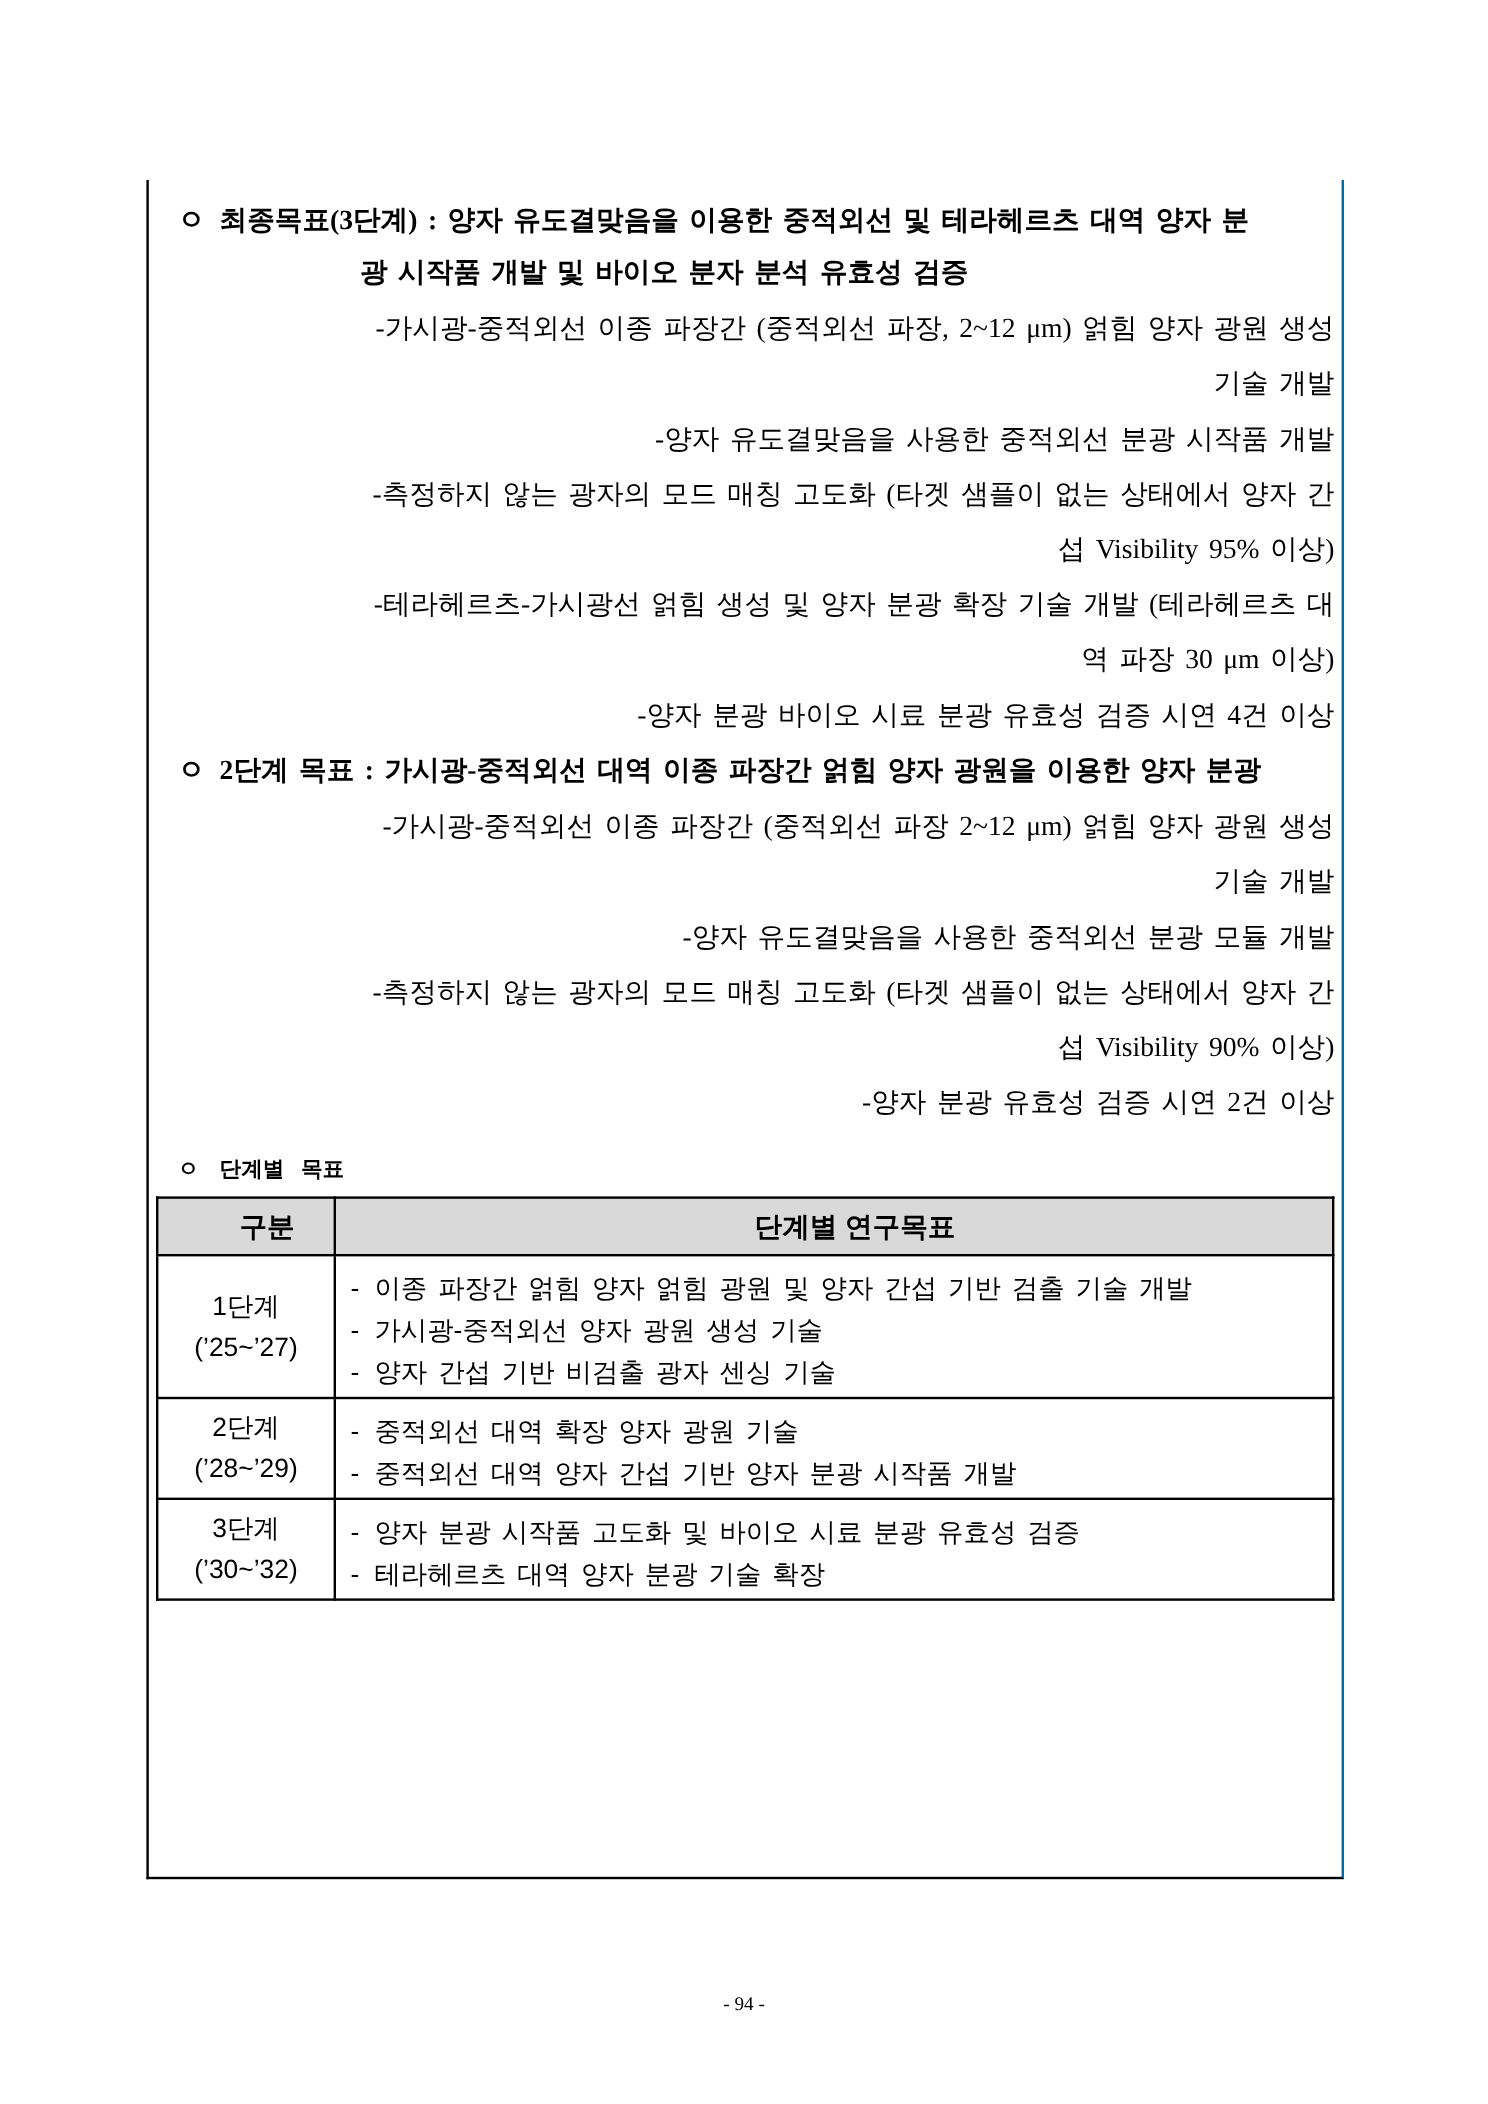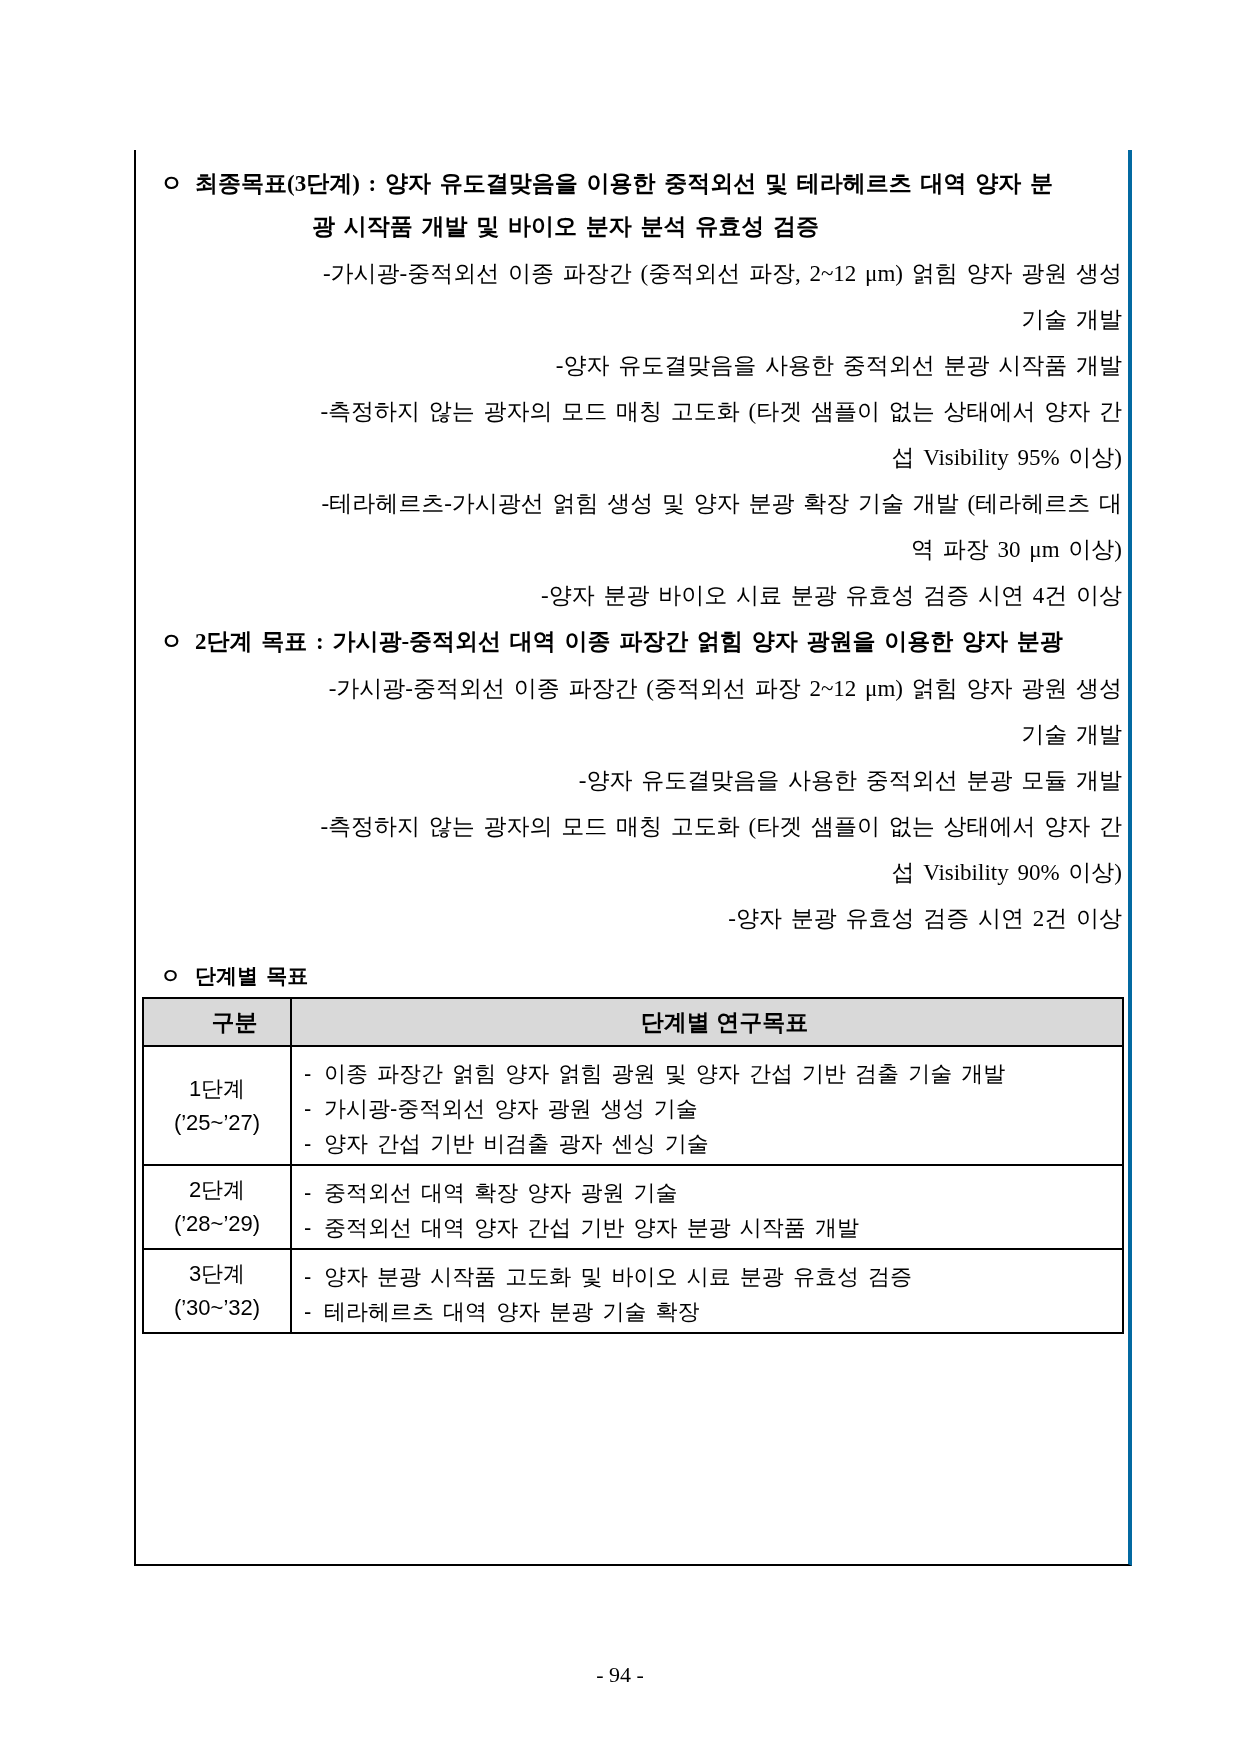--- a/index.html
+++ b/index.html
@@ -9,41 +9,40 @@
     position: relative;
     background: #ffffff;
     color: #000000;
     font-family: "Liberation Serif", "DejaVu Serif", serif;
   }
   .content-box {
     position: absolute;
     left: 122px; top: 150px;
     width: 998px; height: 1416px;
     border-left: 2px solid #000;
-    border-right: 4px solid #0369a1;
+    border-right: 2px solid #0369a1;
     border-bottom: 2px solid #000;
     padding: 12px 6px 0 6px;
     overflow: hidden;
-    margin-left: 12px;
   }
   .txt { margin-left: 18px; font-size: 23px; word-spacing: 3px; }
   .hl { font-weight: bold; line-height: 43px; white-space: nowrap; }
   .hl2 { padding-left: 152px; }
   .mk { display: inline-block; width: 35px; font-weight: bold; }
   .line { line-height: 46px; white-space: nowrap; text-align: right; }
   .bl { padding-left: 27px; }
   .dash { display: inline-block; width: 23px; }
   .bc { padding-left: 50px; }
   .nl { padding-left: 47px; }
   .nmk { display: inline-block; width: 35px; }
   .nc { padding-left: 82px; }
   .bullets { margin-top: 3px; }
   .notes { margin-top: 30px; }
   .sec-b { margin-top: 1px; }
-  .stage-head { margin-top: 14px; font-weight: bold; font-size: 21px; line-height: 40px; white-space: nowrap; }
+  .stage-head { margin-top: 14px; font-weight: bold; font-size: 18px; line-height: 40px; white-space: nowrap; font-family: Liberation Mono, monospace; }
   table.stage {
     border-collapse: collapse;
     width: 982px;
     margin-top: 1px;
     font-family: "Liberation Sans", "DejaVu Sans", sans-serif;
     font-size: 22px;
     border: 2px solid #000;
   }
   table.stage th, table.stage td { border: 2px solid #000; }
   table.stage th {
@@ -55,21 +54,21 @@
   td.c2 { padding: 9px 8px 3px 12px; vertical-align: middle; border-radius: 23px; }
   .ti { line-height: 35px; white-space: nowrap; word-spacing: 3px; }
   .tdash { display: inline-block; width: 20px; }
   tr.r1 td { height: 106px; }
   tr.r2 td { height: 71px; }
   tr.r3 td { height: 73px; }
   .page-footer {
     position: absolute;
     left: 0; top: 1662px; width: 1240px;
     text-align: center;
-    font-size: 22px;
+    font-size: 16px;
   }
 </style>
 </head>
 <body>
 
 <div class="page">
   <div class="content-box">
 
     <section class="txt">
       <div class="hl">

